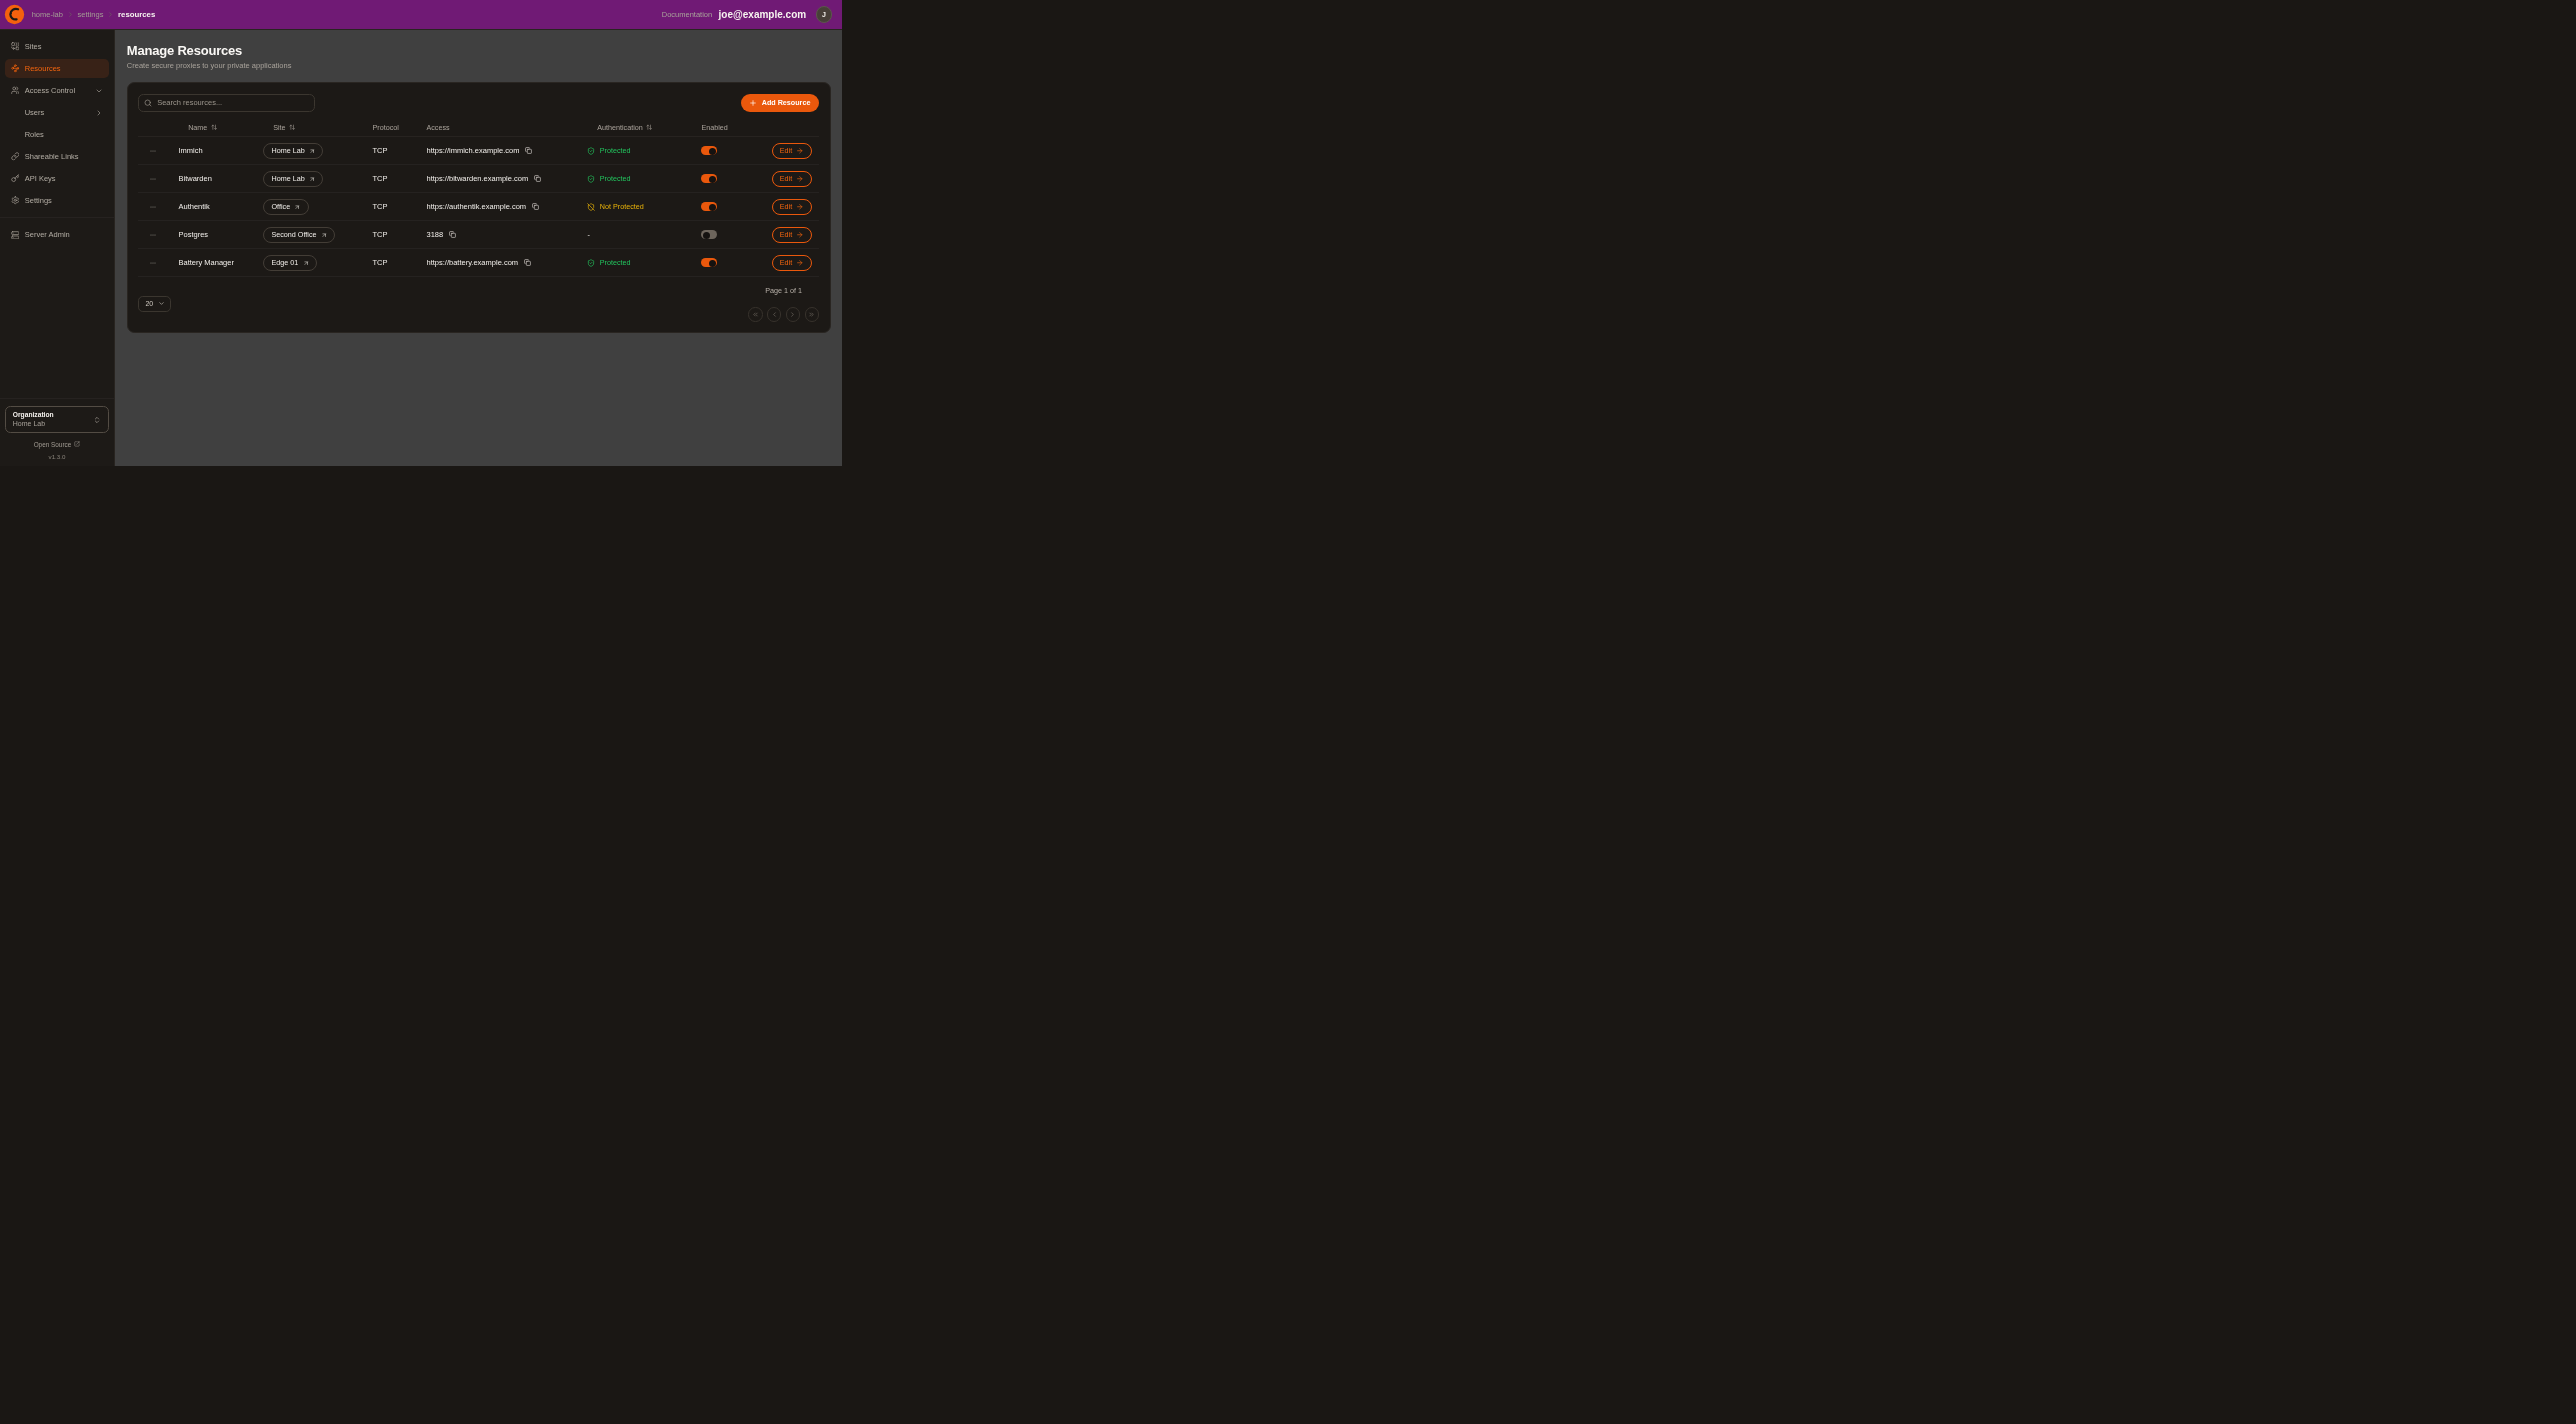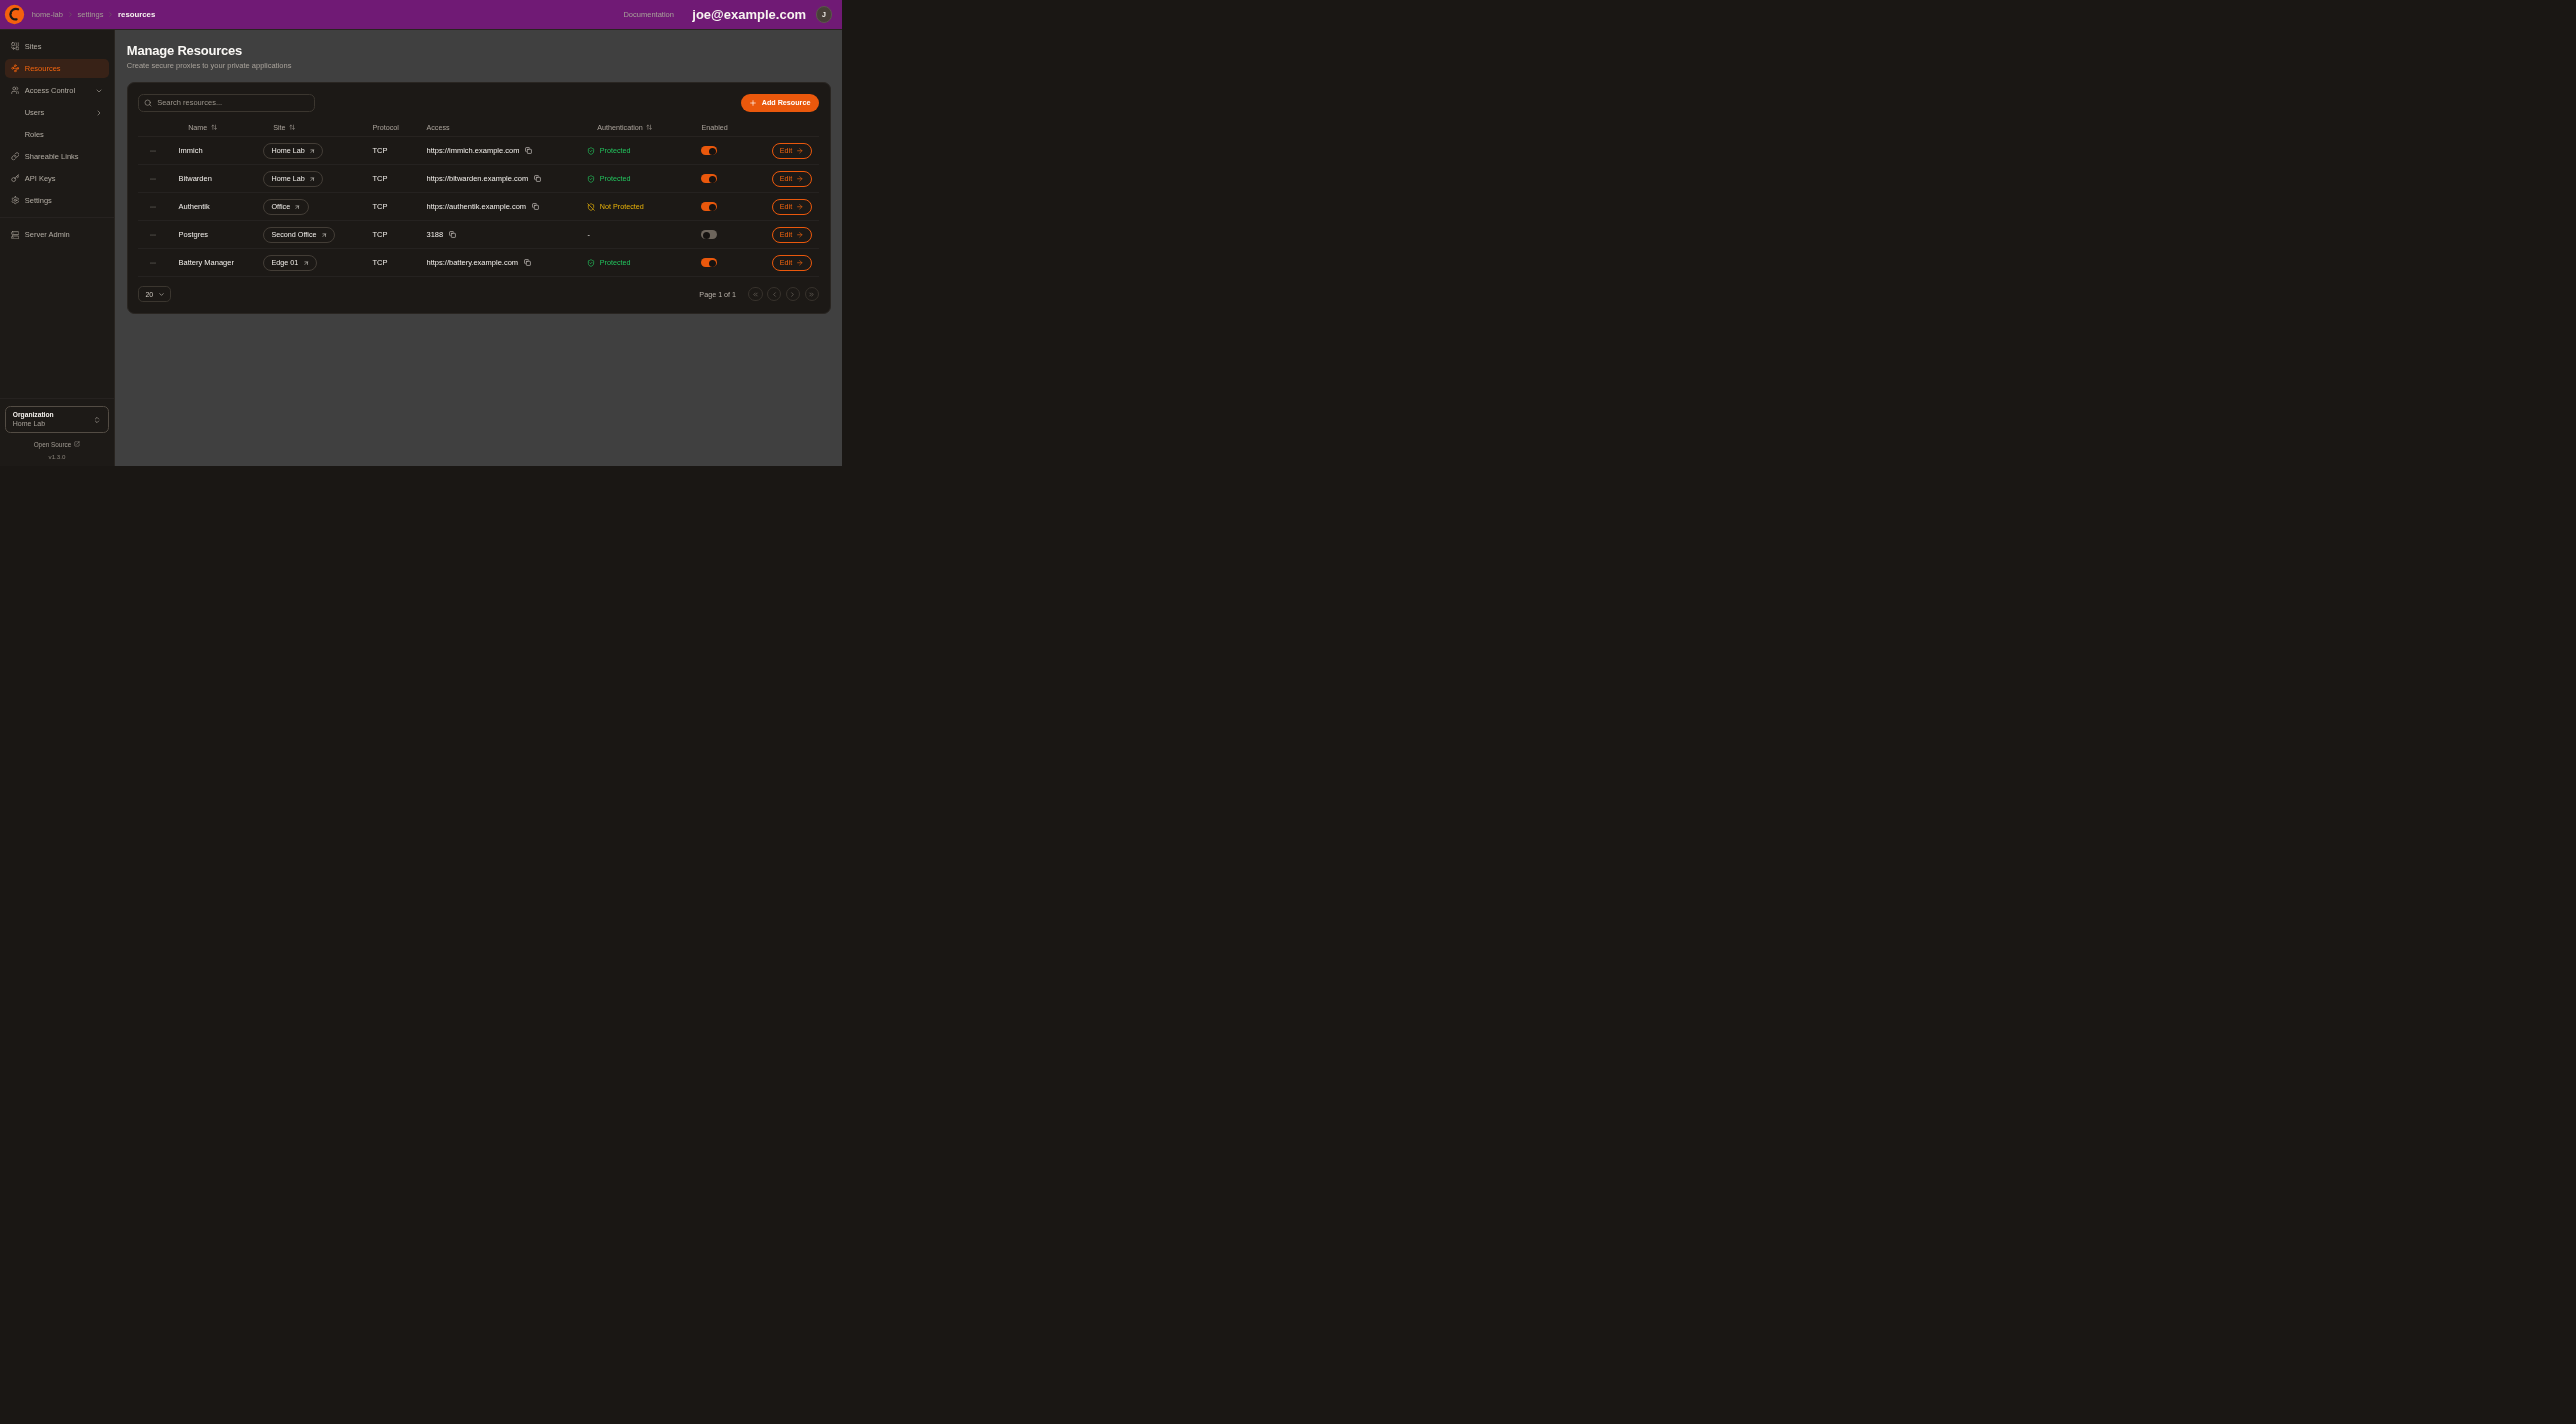--- a/index.html
+++ b/index.html
@@ -17,21 +17,21 @@
     height:29.5px; display:flex; align-items:center; gap:6.4px;
     padding:0 9.7px 0 4.3px; border-bottom:0.5px solid #282420; background:#701a75;justify-content:center;
   }
   .logo{ width:21px; height:21px; flex:0 0 auto; }
   .crumbs{ display:flex; align-items:center; gap:3.8px; }
   .crumb{ color:#a39d94; font-size:7.5px; cursor:pointer; }
   .crumb.current{ color:#f7f4f0; font-weight:700; font-size:7.8px; }
   .crumb-sep{ color:#6e6860; }
   .topbar-spacer{ flex:1; }
   .doc-link{ color:#a8a29a; font-size:7.5px; cursor:pointer;padding-left:12px; }
-  .user-email{ color:#f7f4f0; font-weight:700; font-size:13px; margin-left:12px; }
+  .user-email{ color:#f7f4f0; font-weight:700; font-size:10px; margin-left:0; }
   .avatar{
     width:16.6px; height:16.6px; border-radius:50%; margin-left:3.2px;
     background:#473f38; border:0.5px solid #5d554d; color:#f3f0ec;
     display:flex; align-items:center; justify-content:center;
     font-size:7px; font-weight:600; cursor:pointer;
   }
 
   
   .app-body{ display:flex; height:calc(466px - 29.5px); }
   .sidebar{
@@ -127,21 +127,21 @@
     display:flex; align-items:center; gap:3.8px; cursor:pointer; font-family:inherit;
   }
 
   
   .pagination{ margin-top:8.6px; display:flex; align-items:center; justify-content:space-between; }
   .page-size{
     height:16px; width:33px; border:0.5px solid #3b362f; border-radius:4.8px;
     display:flex; align-items:center; justify-content:center; gap:4.3px;
     color:#cfc9c1; font-size:7px; cursor:pointer; background:transparent;
   }
-  .pager{ display:flex; align-items:center; gap:12px; }
+  .pager{ display:flex; align-items:center; gap:12px;flex-direction:column; }
   .page-label{ color:#b8b1a9; font-size:7.2px; }
   .pager-btns{ display:flex; gap:4.3px; }
   .pg-btn{
     width:14.5px; height:14.5px; border-radius:50%; border:0.5px solid #37322c;
     background:transparent; color:#7a736a; display:flex; align-items:center;
     justify-content:center; cursor:pointer;
   }
 </style>
 </head>
 <body>

